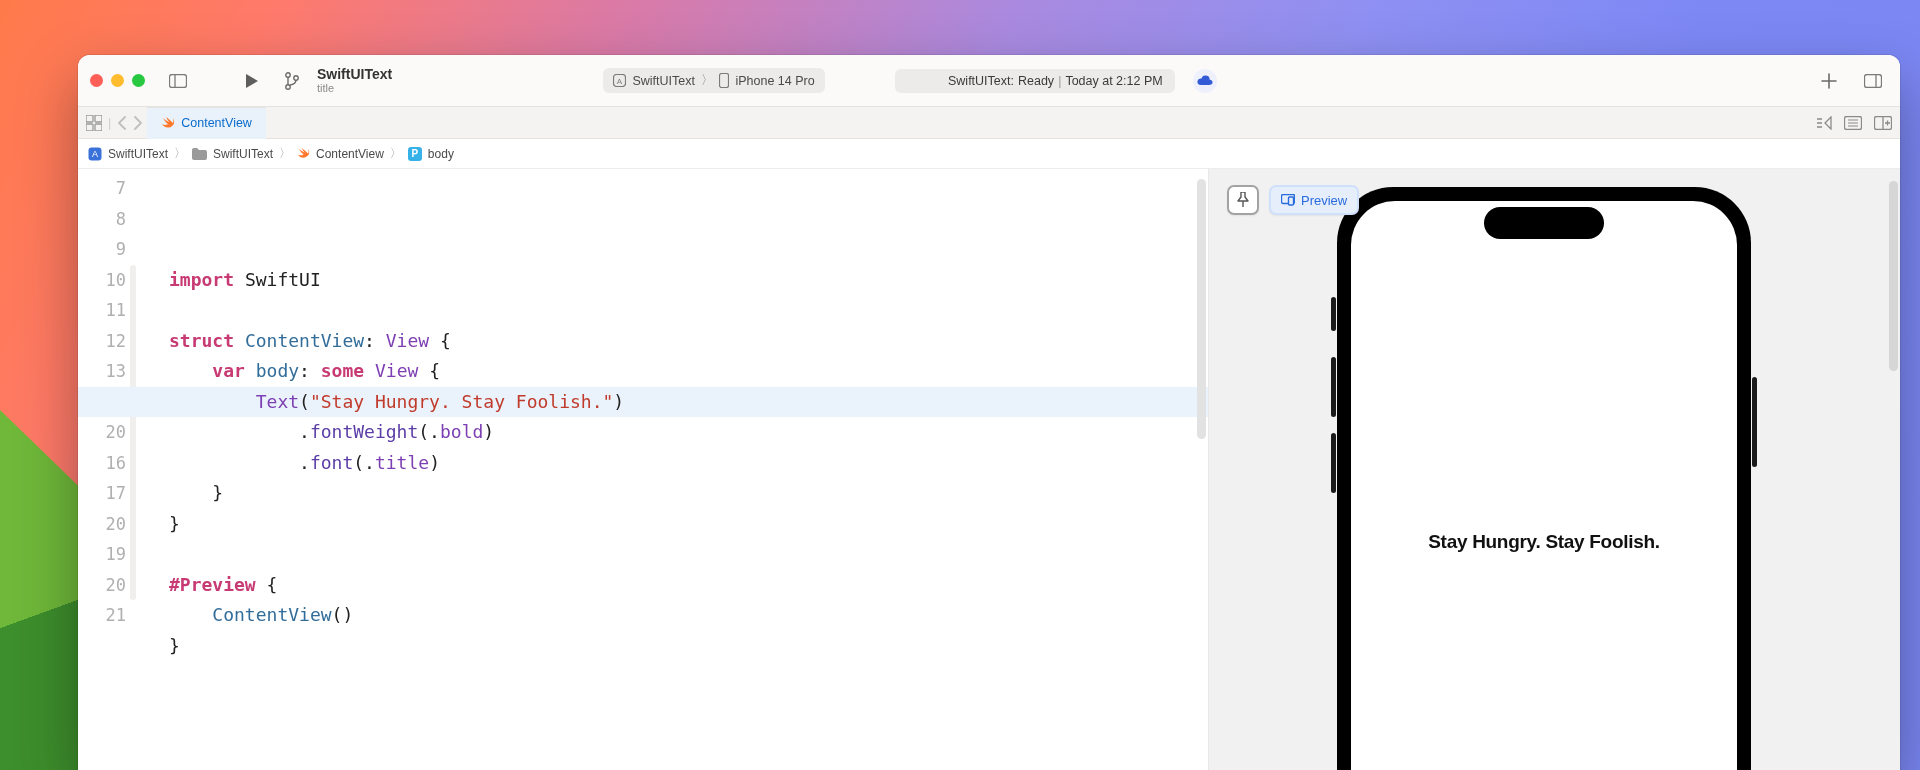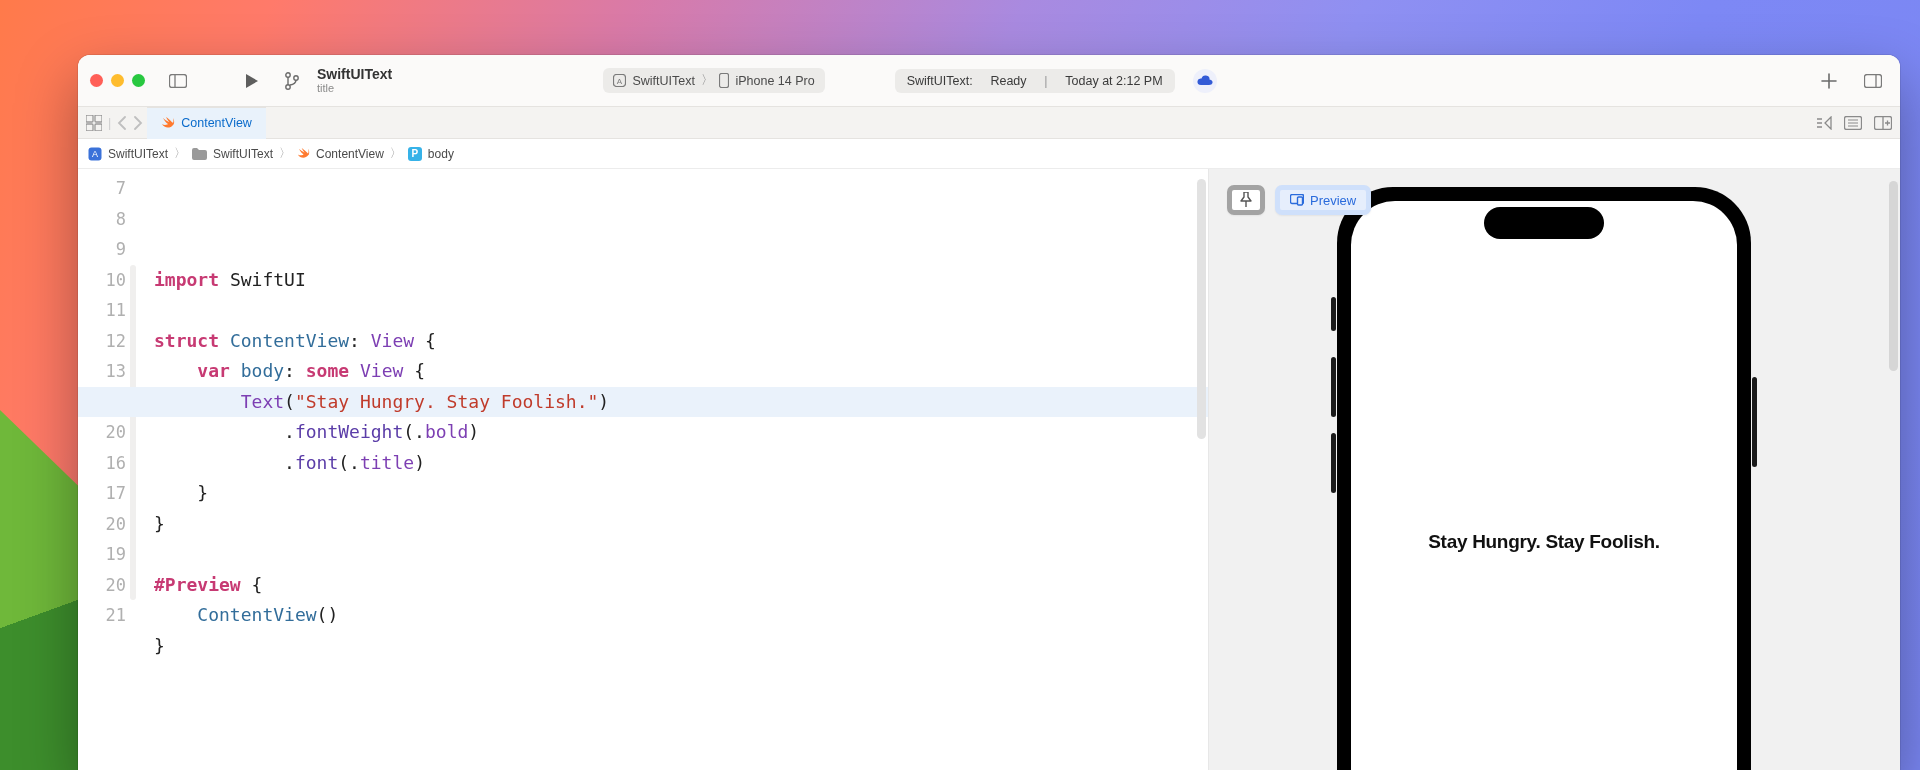--- a/index.html
+++ b/index.html
@@ -69,24 +69,24 @@
 .proj-title .b{font-size:11px;color:#8a8a8a;}
 .scheme-pill{
   display:flex;align-items:center;gap:6px;
   background:#ecebe9;border-radius:6px;padding:4px 10px;
   color:#4a4a4a;font-size:12.5px;
 }
 .scheme-pill .sep{color:#8a8a8a;}
 .status-pill{
   flex:0 0 auto;
   margin-left:auto;
-  display:flex;align-items:center;gap:12px;
+  display:flex;align-items:center;gap:4px;
   background:#ecebe9;border-radius:6px;padding:5px 12px;
   color:#3a3a3a;font-size:12.5px;
-  min-width:280px; justify-content:space-between;
+  min-width:280px; justify-content:flex-end;
 }
 .status-pill b{font-weight:400;}
 .status-pill .divider{color:#9a9a9a;}
 .cloud-badge{
   width:24px;height:24px;border-radius:50%;
   background:#eef0fb;
   display:flex;align-items:center;justify-content:center;
   margin-left:8px;color:#335bd6;
 }
 .spacer{flex:1;}
@@ -131,21 +131,21 @@
   font-size:17px;color:#b0b0b0;line-height:30.5px;
   user-select:none;
   position:relative;
 }
 .gutter .ln{height:30.5px;}
 .gutter .fold-bar{
   position:absolute;right:0;top:96px;width:6px;height:335px;
   background:#f0efee;border-radius:3px;
 }
 .code{
-  flex:1;padding:4px 0 0 18px;
+  flex:1;padding:4px 0 0 33px;
   font-family:"SF Mono",ui-monospace,Menlo,monospace;
   font-size:18px;line-height:30.5px;white-space:pre;
   color:#222;
   position:relative;
 }
 .hl-line{
   position:absolute;left:-58px;right:0;height:30.5px;
   background:#eaf2fb;z-index:0;
 }
 .code > pre{position:relative;z-index:1;margin:0;}
@@ -157,21 +157,21 @@
 .str{color:#c03b2b;}
 
 .preview-pane{
   width:692px;background:#f1f1f1;position:relative;border-left:1px solid #e7e7e7;
   overflow:hidden;
 }
 .preview-toolbar{
   position:absolute;top:16px;left:18px;display:flex;gap:10px;z-index:3;
 }
 .pin-btn,.preview-btn{
-  height:30px;border-radius:7px;background:#fff;border:5px solid #a3a3a3;
+  height:30px;border-radius:7px;background:#fff;border:2px solid #a3a3a3;
   display:flex;align-items:center;justify-content:center;padding:0 10px;
   font-size:13px;color:#2a6bdc;gap:6px;
   box-shadow:0 1px 2px rgba(0,0,0,0.06);
 }
 .pin-btn{color:#555;padding:0 8px;}
 .preview-btn{background:#e6eefc;border-color:#cfe0fb;}
 
 
 .phone{
   position:absolute;top:18px;left:128px;

